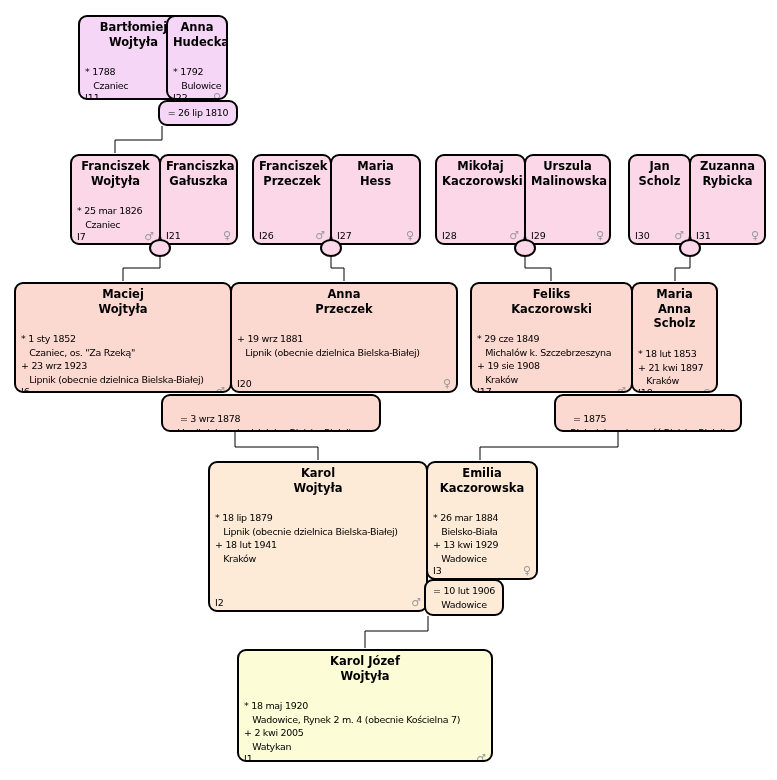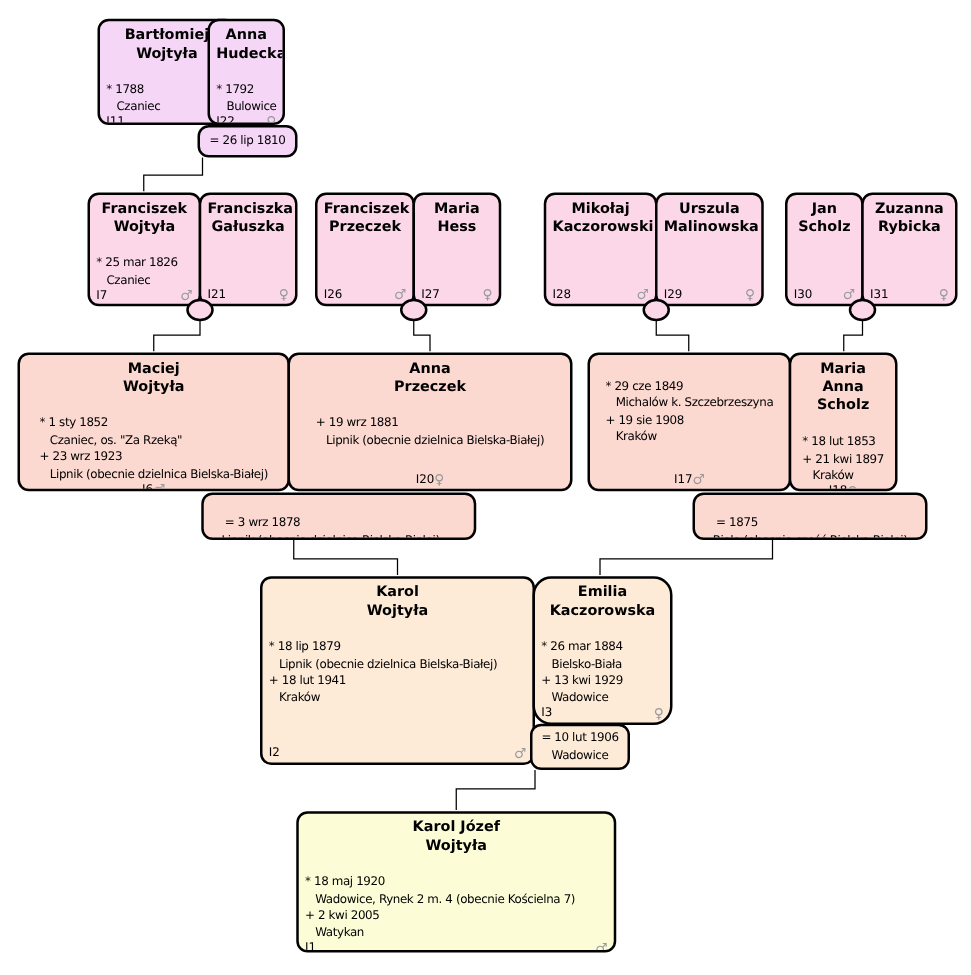--- a/index.html
+++ b/index.html
@@ -3,21 +3,21 @@
 <meta charset="utf-8">
 <style>
   html,body{margin:0;padding:0;background:#ffffff;}
   #canvas{position:relative;width:777px;height:780px;background:#ffffff;
     font-family:"DejaVu Sans","Liberation Sans",sans-serif;color:#000;}
   .person{position:absolute;border:2px solid #000;border-radius:9px;
     box-sizing:border-box;display:flex;flex-direction:column;
     padding:3px 5px 2px 5px;overflow:hidden;z-index:1;}
   .gen1{background:#f6d6f6;}
   .gen2{background:#fbd7e8;}
-  .gen3{background:#fbd8d0;align-items:center;}
+  .gen3{background:#fbd8d0;}
   .gen4{background:#fdebd8;}
   .gen5{background:#fcfcd7;}
   .pname{font-weight:bold;font-size:11.5px;line-height:1.28;text-align:center;
     white-space:pre-line;}
   .pdetails{font-size:9.5px;line-height:1.42;white-space:pre;margin-top:16px;
     letter-spacing:-0.3px;}
   .pfooter{margin-top:auto;display:flex;justify-content:space-between;
     align-items:flex-end;font-size:9.5px;line-height:1.1;}
   .pid{}
   .gsym{color:#9a9a9a;font-size:11px;line-height:1;}
@@ -77,21 +77,21 @@
       </div>
   </div>
   <div class="person gen2" style="left:252px;top:154px;width:80px;height:91px;">
     <div class="pname">Franciszek
 Przeczek</div>
     <div class="pfooter">
         <span class="pid">I26</span>
         <span class="gsym">♂</span>
       </div>
   </div>
-  <div class="person gen2" style="left:330px;top:154px;width:71px;height:91px;">
+  <div class="person gen2" style="left:330px;top:154px;width:91px;height:91px;">
     <div class="pname">Maria
 Hess</div>
     <div class="pfooter">
         <span class="pid">I27</span>
         <span class="gsym">♀</span>
       </div>
   </div>
   <div class="person gen2" style="left:435px;top:154px;width:91px;height:91px;">
     <div class="pname">Mikołaj
 Kaczorowski</div>
@@ -141,20 +141,22 @@
     <div class="pname">Anna
 Przeczek</div>
     <div class="pdetails">+ 19 wrz 1881
    Lipnik (obecnie dzielnica Bielska-Białej)</div>
     <div class="pfooter">
         <span class="pid">I20</span>
         <span class="gsym">♀</span>
       </div>
   </div>
   <div class="person gen3" style="left:470px;top:282px;width:163px;height:111px;">
+    <div class="pname">Feliks
+Kaczorowski</div>
     <div class="pdetails">* 29 cze 1849
    Michalów k. Szczebrzeszyna
 + 19 sie 1908
    Kraków</div>
     <div class="pfooter">
         <span class="pid">I17</span>
         <span class="gsym">♂</span>
       </div>
   </div>
   <div class="person gen3" style="left:631px;top:282px;width:87px;height:111px;">
@@ -183,21 +185,21 @@
 Wojtyła</div>
     <div class="pdetails">* 18 lip 1879
    Lipnik (obecnie dzielnica Bielska-Białej)
 + 18 lut 1941
    Kraków</div>
     <div class="pfooter">
         <span class="pid">I2</span>
         <span class="gsym">♂</span>
       </div>
   </div>
-  <div class="person gen4" style="left:426px;top:461px;width:112px;height:119px;border-radius:15px;">
+  <div class="person gen4" style="left:426px;top:461px;width:112px;height:119px;">
     <div class="pname">Emilia
 Kaczorowska</div>
     <div class="pdetails">* 26 mar 1884
    Bielsko-Biała
 + 13 kwi 1929
    Wadowice</div>
     <div class="pfooter">
         <span class="pid">I3</span>
         <span class="gsym">♀</span>
       </div>

